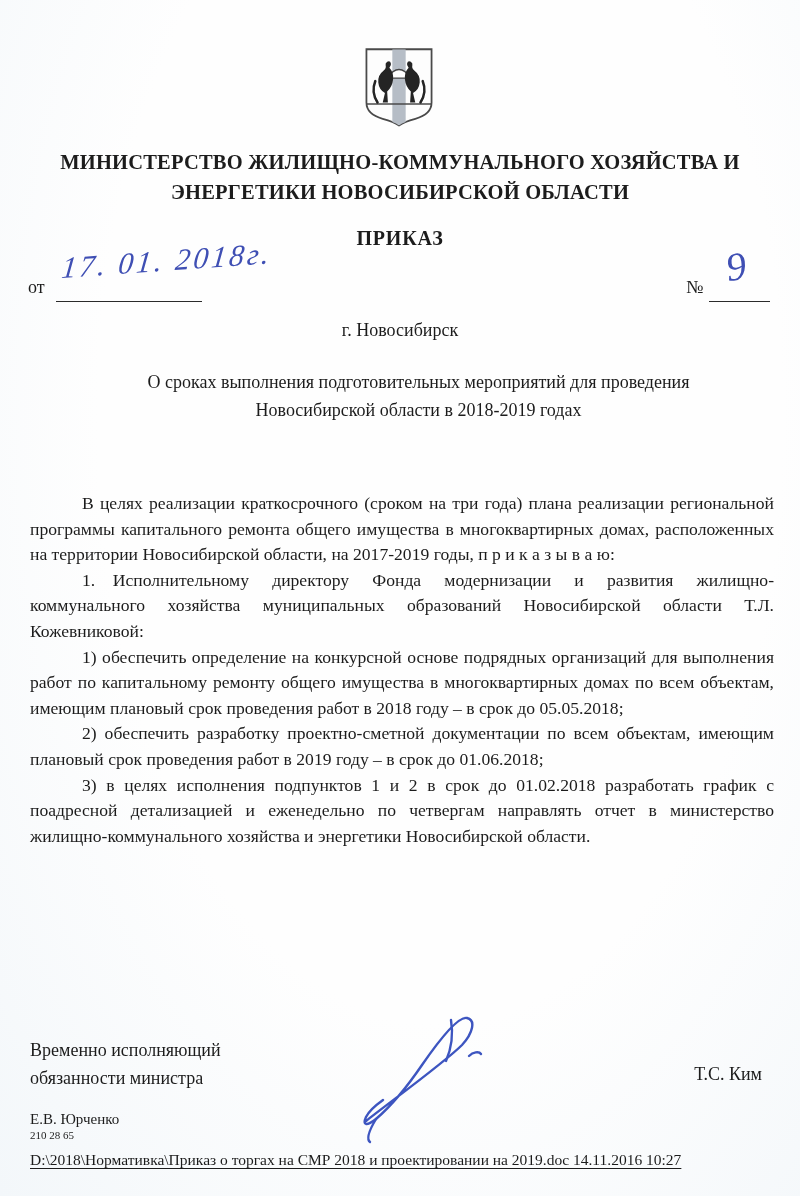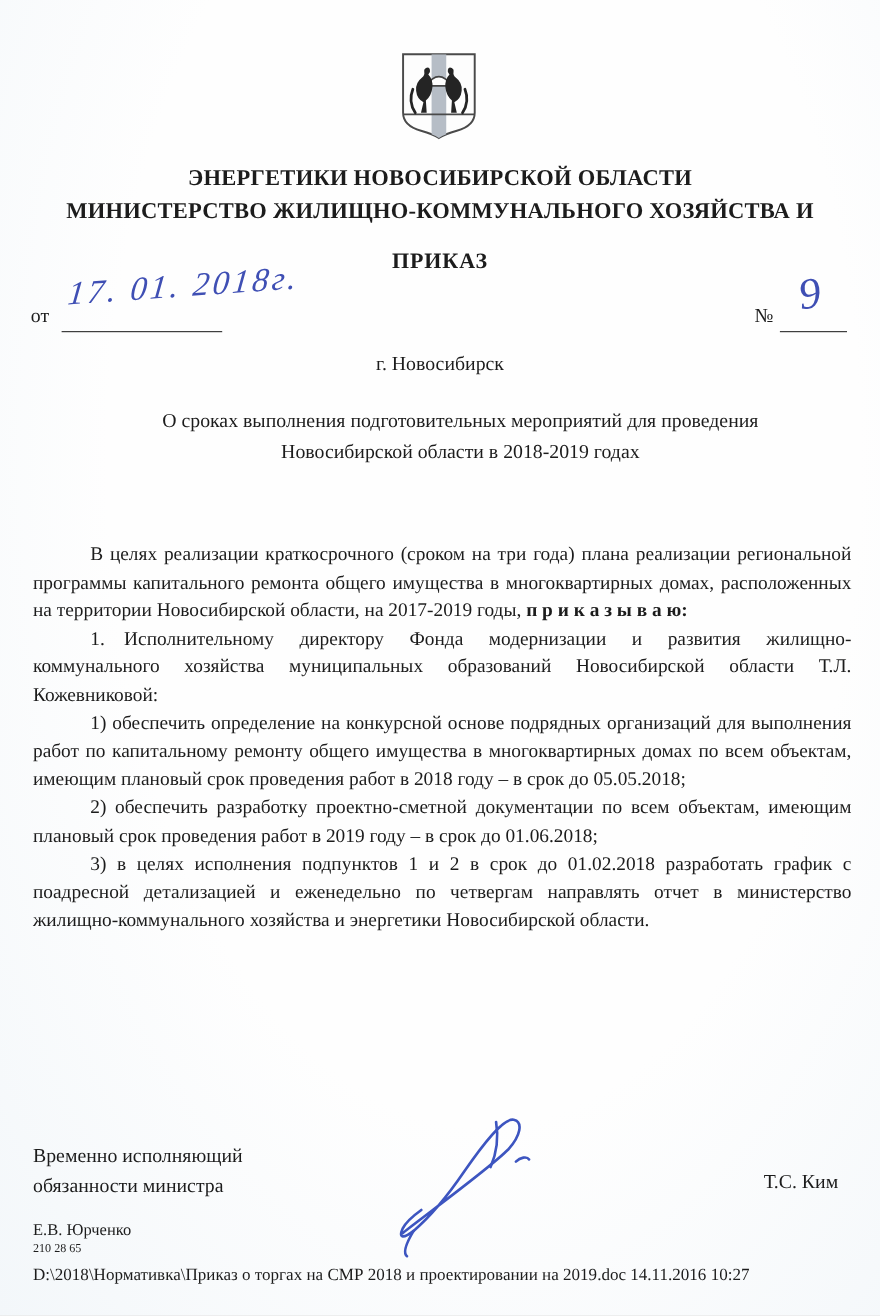--- a/index.html
+++ b/index.html
@@ -64,31 +64,32 @@
 
   .body-text {
     top: 491px;
     left: 30px;
     width: 744px;
     font-size: 17.6px;
     line-height: 25.6px;
     text-align: justify;
   }
   .body-text p { margin: 0; text-indent: 52px; }
-  .ordering-word { font-weight: bold; }
+  .ordering-word { font-weight: normal; }
 
   .sign-role { left: 30px; top: 1037px; font-size: 18px; line-height: 27.5px; }
   .sign-name { right: 38px; top: 1064px; font-size: 18px; }
   .signature-svg { left: 352px; top: 1005px; width: 150px; height: 140px; }
 
   .executor-name { left: 30px; top: 1109px; font-size: 15px; line-height: 20px; }
   .executor-phone { left: 30px; top: 1129px; font-size: 11px; }
   .file-path {
     left: 30px; top: 1151px;
     font-size: 15.5px;
+    text-decoration: underline;
     text-underline-offset: 3px;
     white-space: nowrap;
   }
 </style>
 </head>
 <body>
 
 <div class="page">
 
   <svg class="abs emblem" viewBox="0 0 100 112" xmlns="http://www.w3.org/2000/svg">
@@ -110,22 +111,22 @@
       </g>
 
       <g fill="#242424" transform="translate(100,0) scale(-1,1)">
         <path d="M28 77 L31 64 Q23 60 22 50 Q21 40 29 34 Q33 31 32 27 Q31 24 34 22 Q38 20 39 24 Q40 27 37 30 Q43 36 42 46 Q41 56 34 62 L35 77 Z"></path>
         <path d="M21 77 Q12 63 18 48" fill="none" stroke="#242424" stroke-width="3.4" stroke-linecap="round"></path>
       </g>
     </g>
   </svg>
 
   <div class="abs centered ministry">
+    <div>МИНИСТЕРСТВО ЖИЛИЩНО-КОММУНАЛЬНОГО ХОЗЯЙСТВА И</div>
     <div>ЭНЕРГЕТИКИ НОВОСИБИРСКОЙ ОБЛАСТИ</div>
-    <div>МИНИСТЕРСТВО ЖИЛИЩНО-КОММУНАЛЬНОГО ХОЗЯЙСТВА И</div>
   </div>
 
   <div class="abs centered doc-type">ПРИКАЗ</div>
 
   <span class="abs date-prefix">от</span>
   <span class="abs hand-date">17. 01. 2018г.</span>
   <div class="abs date-underline"></div>
   <span class="abs num-prefix">№</span>
   <span class="abs hand-num">9</span>
   <div class="abs num-underline"></div>

